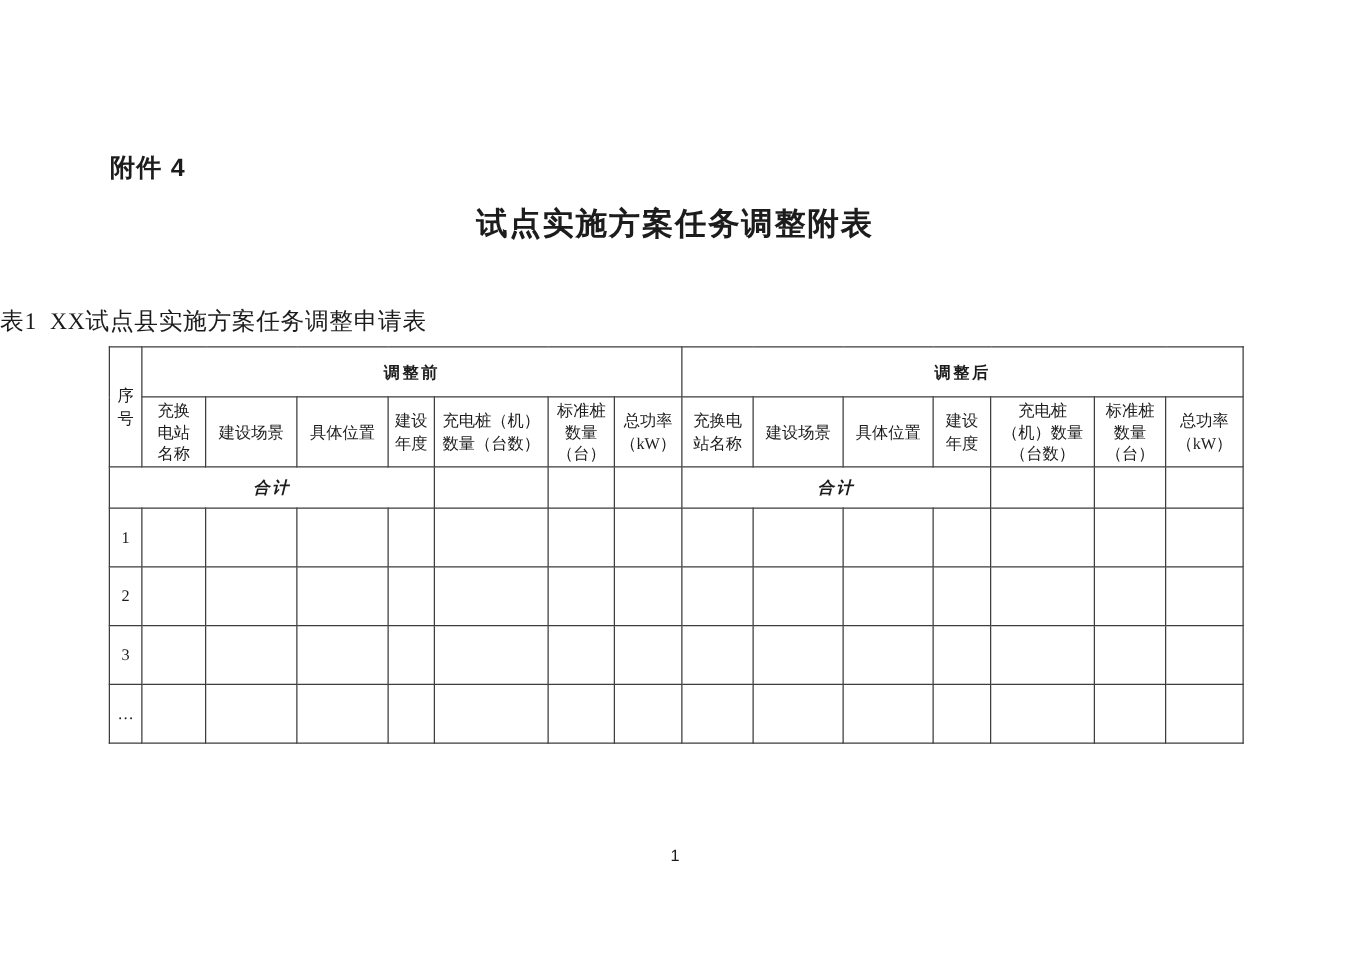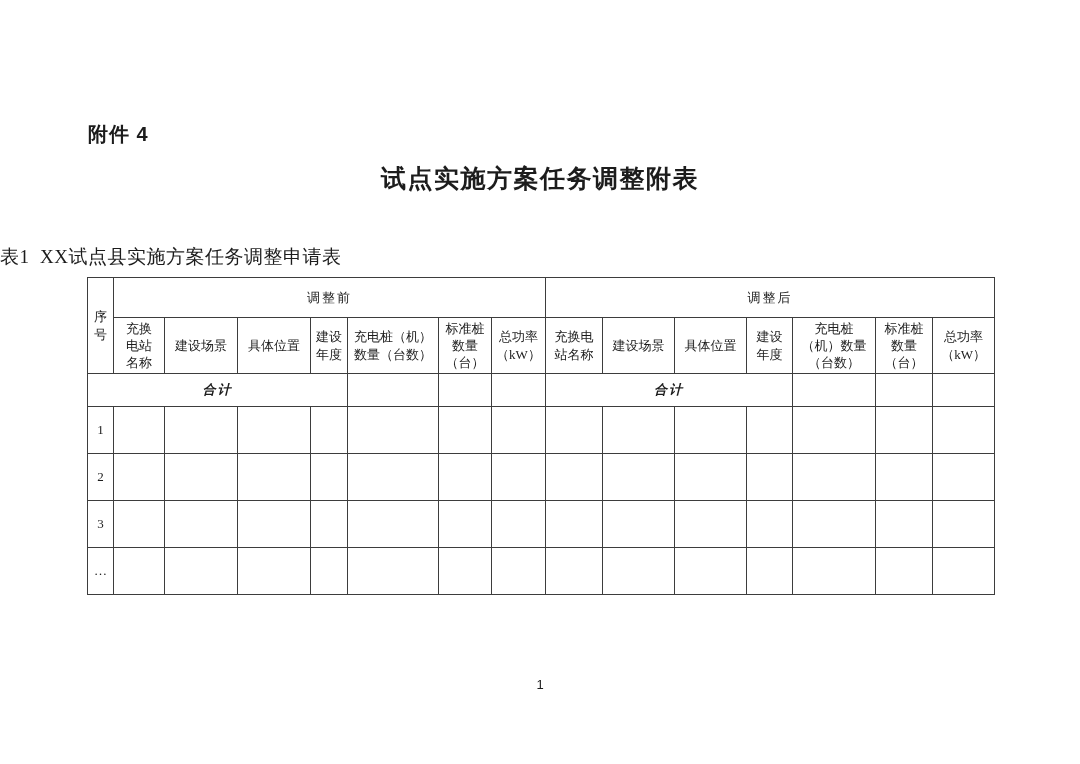--- a/index.html
+++ b/index.html
@@ -37,21 +37,21 @@
     text-align: center; vertical-align: middle;
     font-size: 13px; line-height: 1.32;
     padding: 1px 2px;
     white-space: pre-line;
     overflow: hidden;
   }
   tr.row-group { height: 40px; }
   tr.row-cols  { height: 56px; margin-top: 16px; }
   tr.row-sum   { height: 33px; font-style: italic; }
   tr.row-data  { height: 47px; }
-  td.group-label { font-size: 15px; font-weight: normal; letter-spacing: 2px; }
+  td.group-label { font-size: 15px; font-weight: bold; letter-spacing: 2px; }
   td.sum-label   { font-size: 14px; font-weight: bold; letter-spacing: 2px; }
   td.serial-head { font-size: 13px; }
   td.row-num     { font-size: 13px; }
 
   .page-number {
     position: absolute; left: 0; top: 677px; width: 1080px;
     text-align: center; font-size: 13px;
     font-family: "Liberation Sans", "DejaVu Sans", sans-serif;
   }
 </style>

